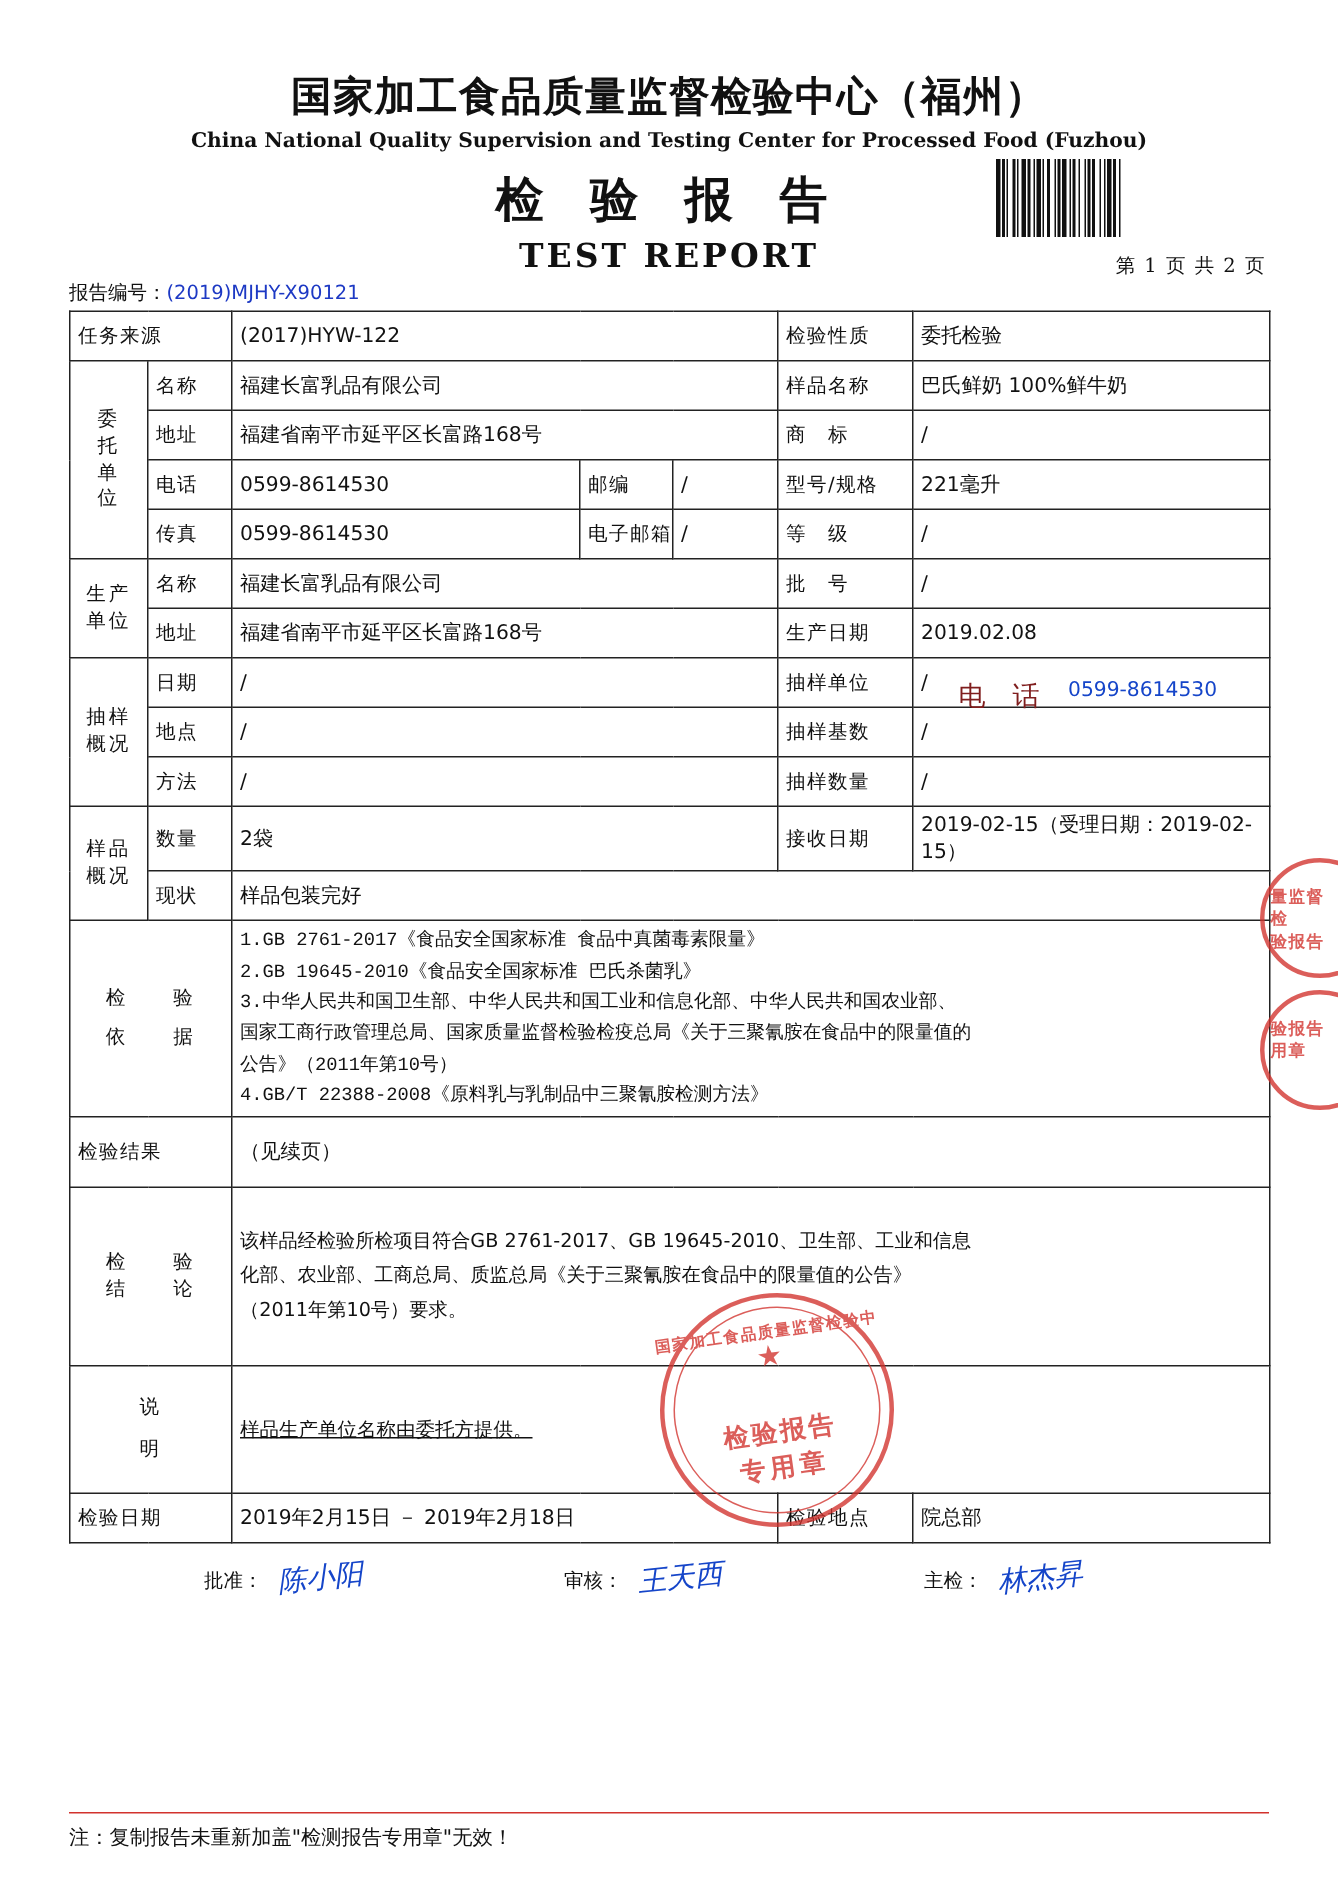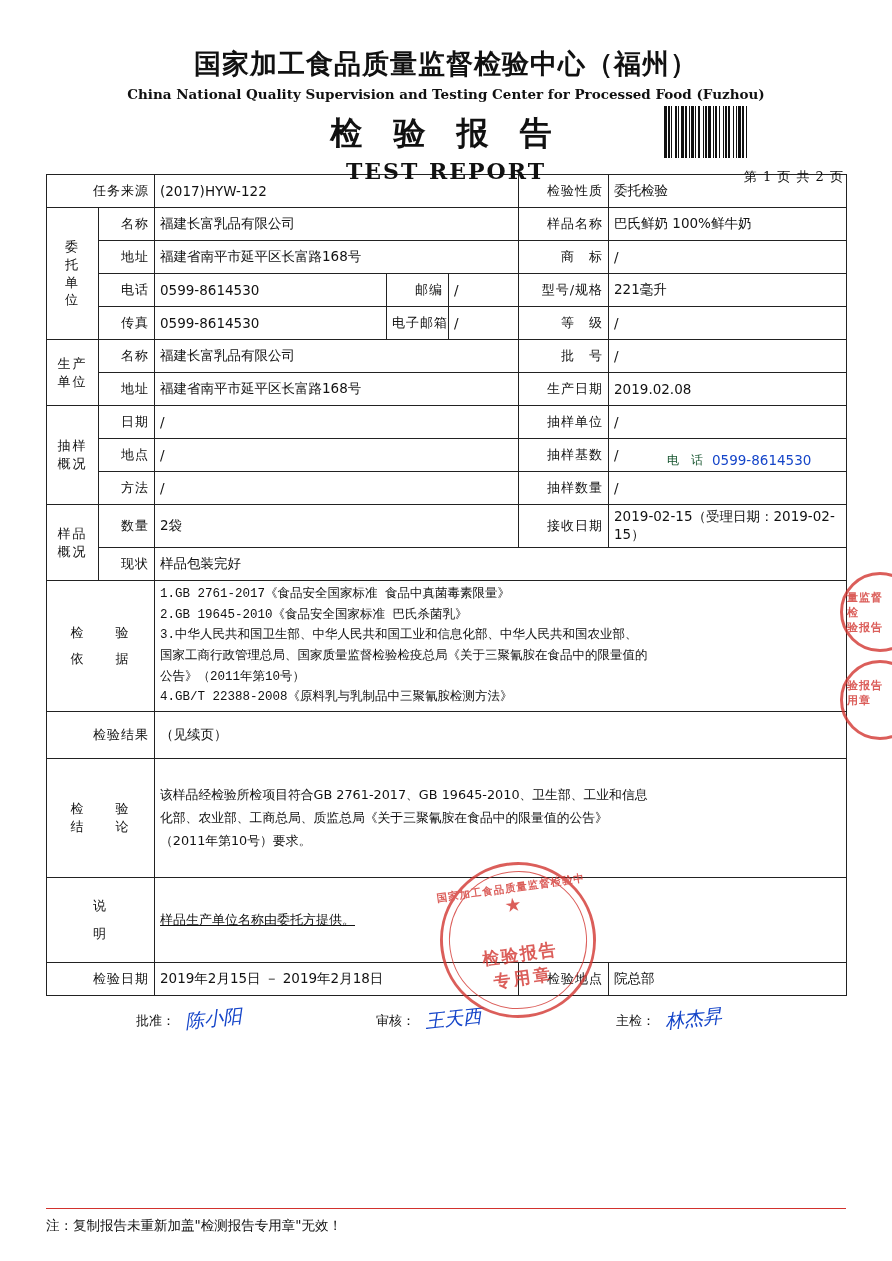--- a/index.html
+++ b/index.html
@@ -111,21 +111,21 @@
     font-size:13px;
   }
   table.main td{
     border:1px solid #222;
     padding:3px 5px;
     vertical-align:middle;
     height:26px;
     color:#111;
   }
   .lbl{
-    text-align:right;
+    text-align:left;
     letter-spacing:1px;
     font-size:13px;
     white-space:nowrap;
   }
   .val{
     color:#1545c9;
     font-size:13.5px;
     padding-left:8px;
   }
   .vtitle{
@@ -305,20 +305,25 @@
           <i style="width: 1px; background: transparent;"></i>
           <i style="width: 2px; background: rgb(17, 17, 17);"></i>
           <i style="width: 2px; background: transparent;"></i>
           <i style="width: 1px; background: rgb(17, 17, 17);"></i>
           <i style="width: 1px; background: transparent;"></i>
         </div>
       <div class="page-no">第 1 页  共 2 页</div>
     </div>
   </div>
 
+  <div class="meta-row">
+    <div class="left">
+      <span>报告编号：</span><span class="meta-hand">(2019)MJHY-X90121</span>
+    </div>
+  </div>
 
   <table class="main">
     <colgroup>
       <col style="width:52px">
       <col style="width:56px">
       <col style="width:232px">
       <col style="width:62px">
       <col style="width:70px">
       <col style="width:90px">
       <col style="width:238px">
@@ -464,21 +469,21 @@
 
     <tr>
       <td class="lbl" colspan="2">检验日期</td>
       <td class="val" colspan="3">2019年2月15日  －  2019年2月18日</td>
       <td class="lbl">检验地点</td>
       <td class="val">院总部</td>
     </tr>
   </tbody>
     </table>
 
-  <div style="position:absolute;left:639px;top:452px;font-size:12px;color:#14532d;margin-left:28px;">
+  <div style="position:absolute;left:639px;top:452px;font-size:18px;color:#7f1d1d;">
     <span>电　话</span>
   </div>
   <div style="position:absolute;left:712px;top:452px;font-size:13.5px;color:#1545c9;">0599-8614530</div>
 
   <div class="sig-row">
     <div class="sig" style="left:90px">
       <span class="sig-label">批准：</span>
       <span class="sig-hand">陈小阳</span>
     </div>
     <div class="sig" style="left:330px">

